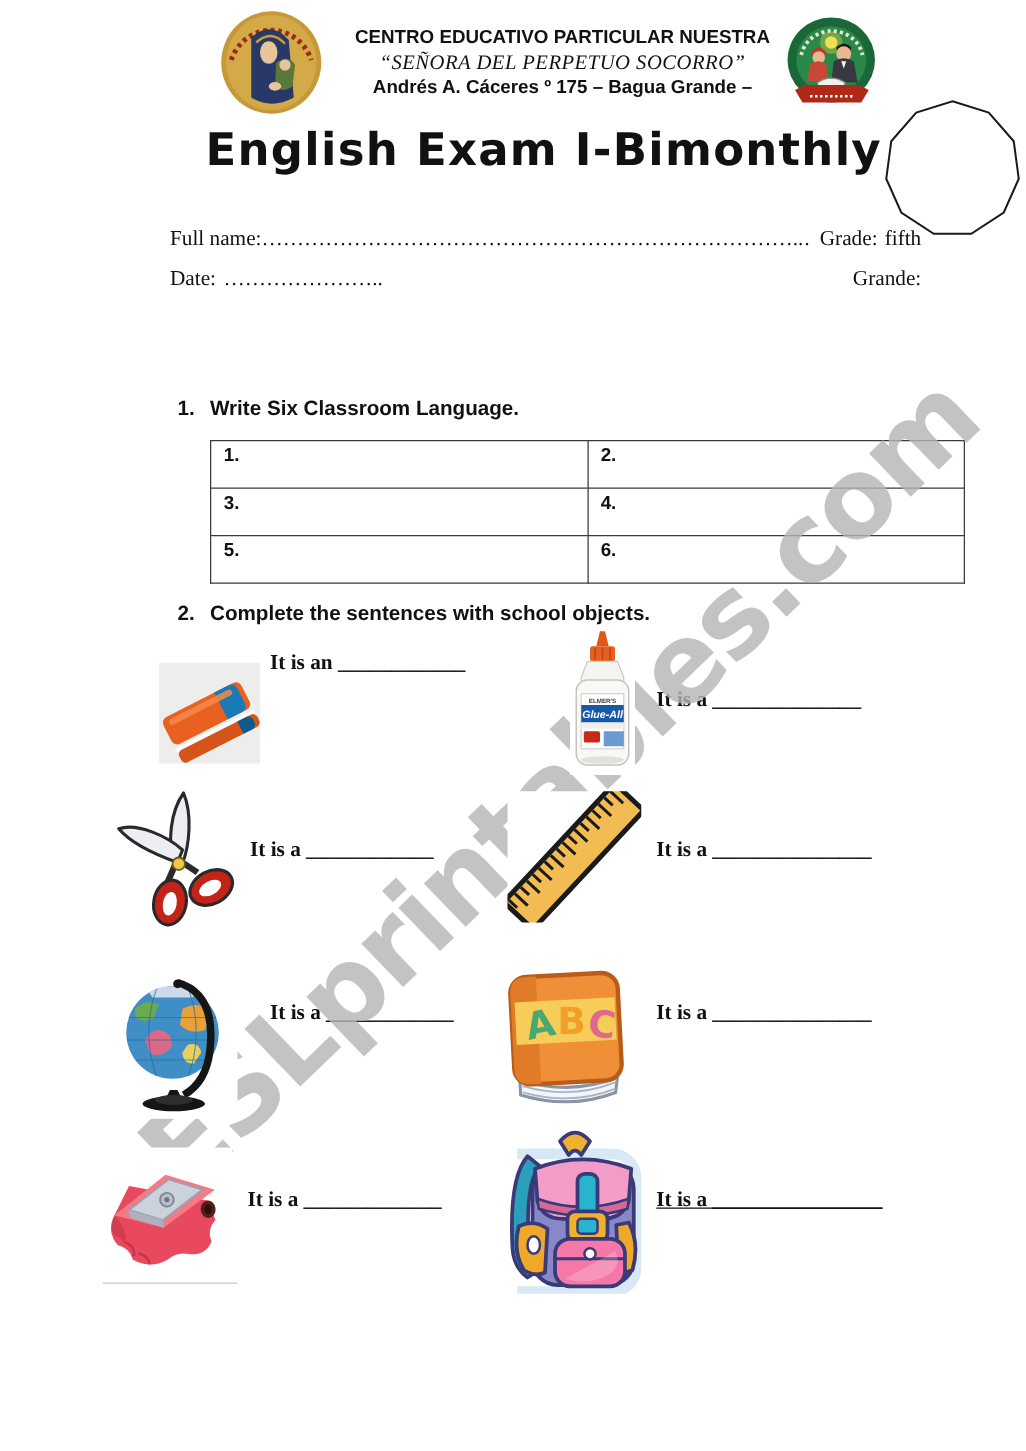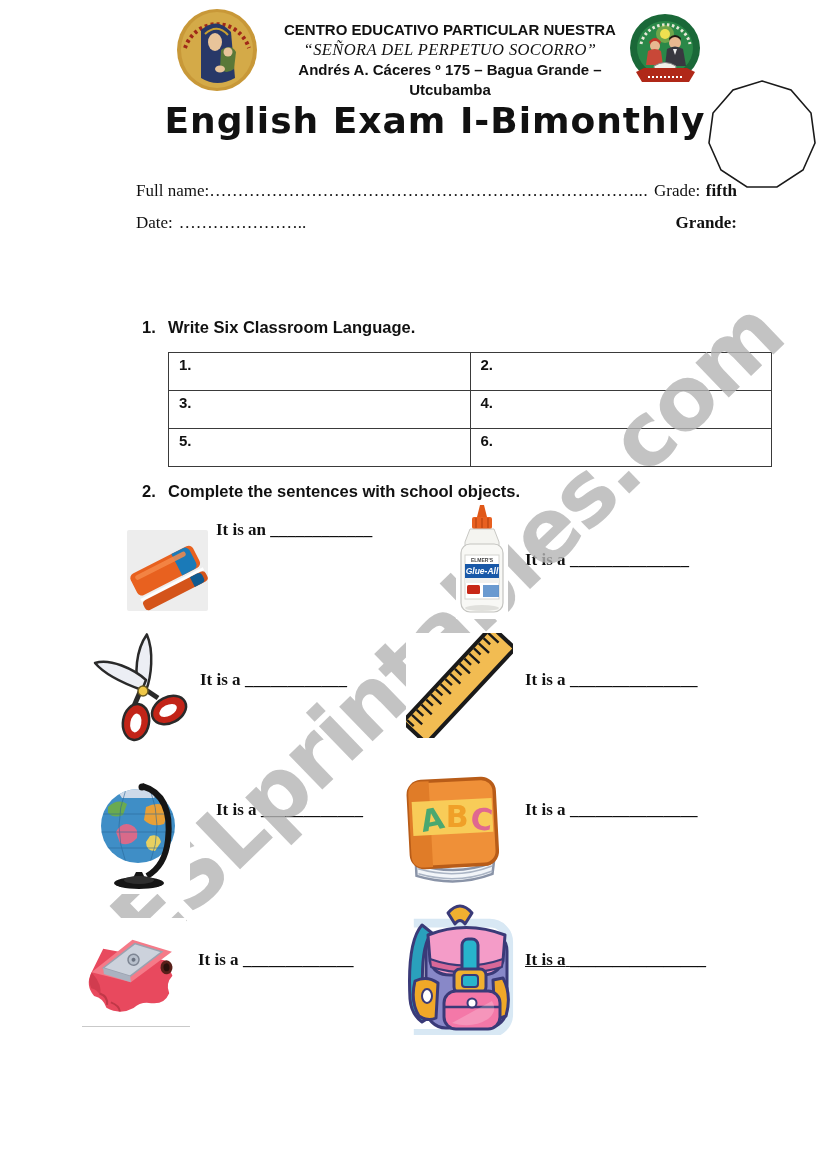--- a/index.html
+++ b/index.html
@@ -16,21 +16,21 @@
   .title{left:90px;top:100px;width:650px;text-align:center;z-index:2;
          font-family:"DejaVu Sans",sans-serif;font-weight:700;font-size:36px;letter-spacing:1px;}
   .polygon{left:685px;top:80px;z-index:2;}
   
   .line-row{left:116px;width:601px;display:flex;align-items:baseline;font-size:17px;white-space:nowrap;z-index:1;}
   .row-fullname{top:181px;}
   .row-date{top:213px;}
   .dots{flex:1 1 auto;min-width:0;overflow:hidden;}
   .dots-fixed{flex:0 0 auto;}
   .spacer{flex:1 1 auto;}
-  .bold{font-weight:700;}
+  .bold{font-weight:400;}
   .gap{display:inline-block;width:6px;}
   
   .instruction{left:116px;top:240px;width:609px;font-family:"Liberation Sans",sans-serif;
                font-size:15.5px;line-height:28.5px;text-align:justify;z-index:1;}
   .instr-label{font-weight:700;text-decoration:underline;}
   
   .sec-head{left:122px;display:flex;font-family:"Liberation Sans",sans-serif;font-weight:700;font-size:16.5px;z-index:1;}
   .sec1{top:318px;}
   .sec2{top:482px;}
   .sec-num{width:26px;flex:0 0 auto;}
@@ -84,21 +84,20 @@
       <path d="M26,54 q11,-7 22,0 l-1,8 q-10,-5 -20,0 z" fill="#f0f0e8" stroke="#888888" stroke-width="1"></path>
       <path d="M8,60 l8,-4 h43 l8,4 -6,10 h-47 z" fill="#b02818"></path>
       <line x1="20" y1="65" x2="55" y2="65" stroke="#ffffff" stroke-width="2" stroke-dasharray="2 2"></line>
     </svg>
   </div>
 
   <div class="abs hdr-text">
     <div class="hdr-l1">CENTRO EDUCATIVO PARTICULAR NUESTRA</div>
     <div class="hdr-l2">“SEÑORA DEL PERPETUO SOCORRO”</div>
     <div class="hdr-l3">Andrés A. Cáceres º 175 – Bagua Grande –</div>
-    <div class="hdr-l4">Utcubamba</div>
   </div>
 
   <div class="abs title">English Exam I-Bimonthly</div>
 
   <div class="abs polygon">
     <svg width="114" height="110" viewBox="0 0 114 110">
       <polygon points="57,1 86,10 106,33 110,63 98,90 72,107 42,107 16,90 4,63 8,33 28,10" fill="#ffffff" stroke="#1a1a1a" stroke-width="1.6"></polygon>
     </svg>
   </div>
 

